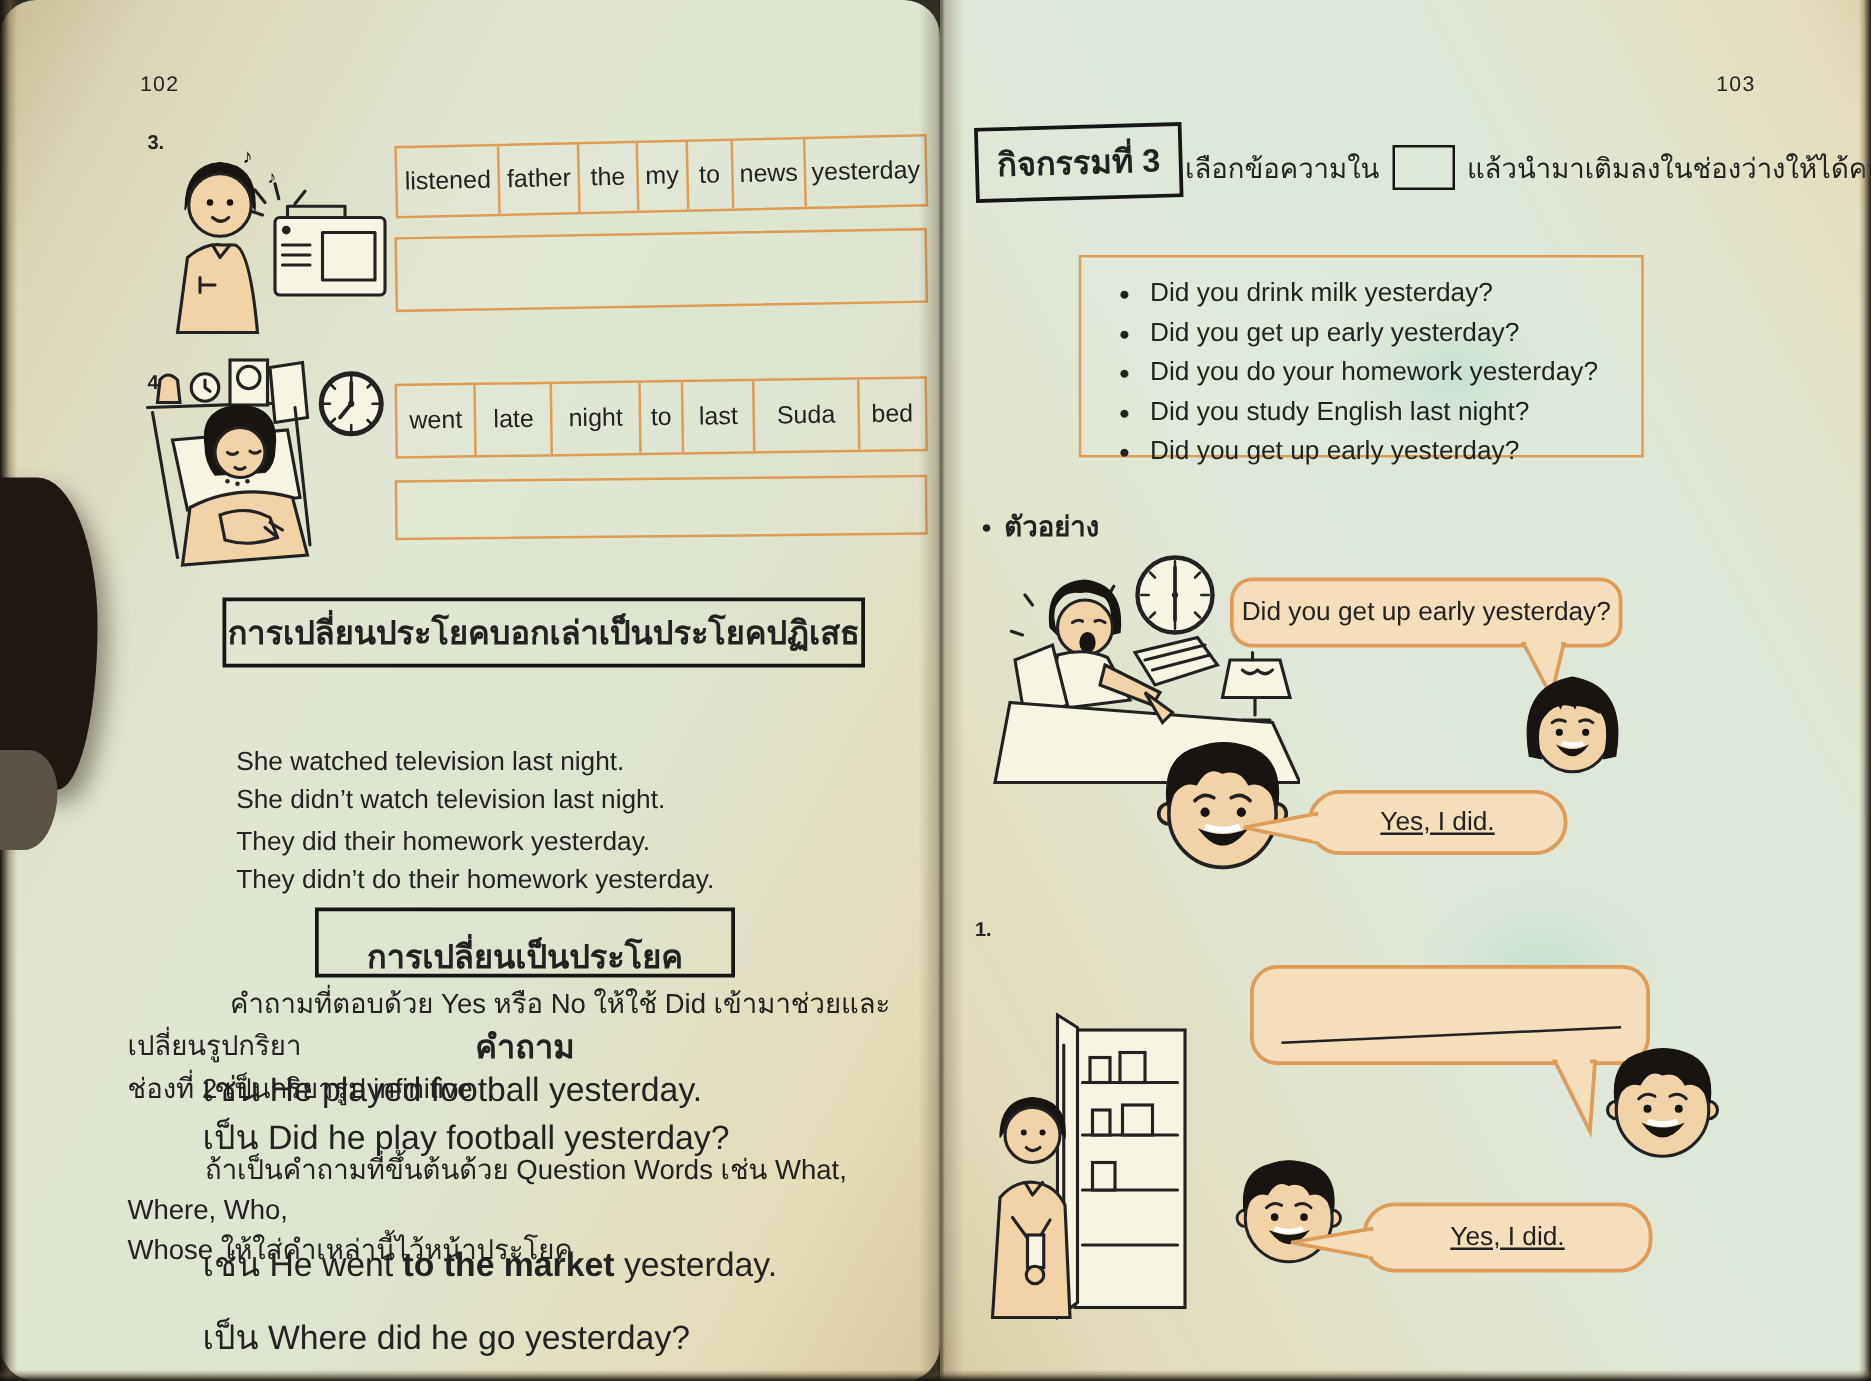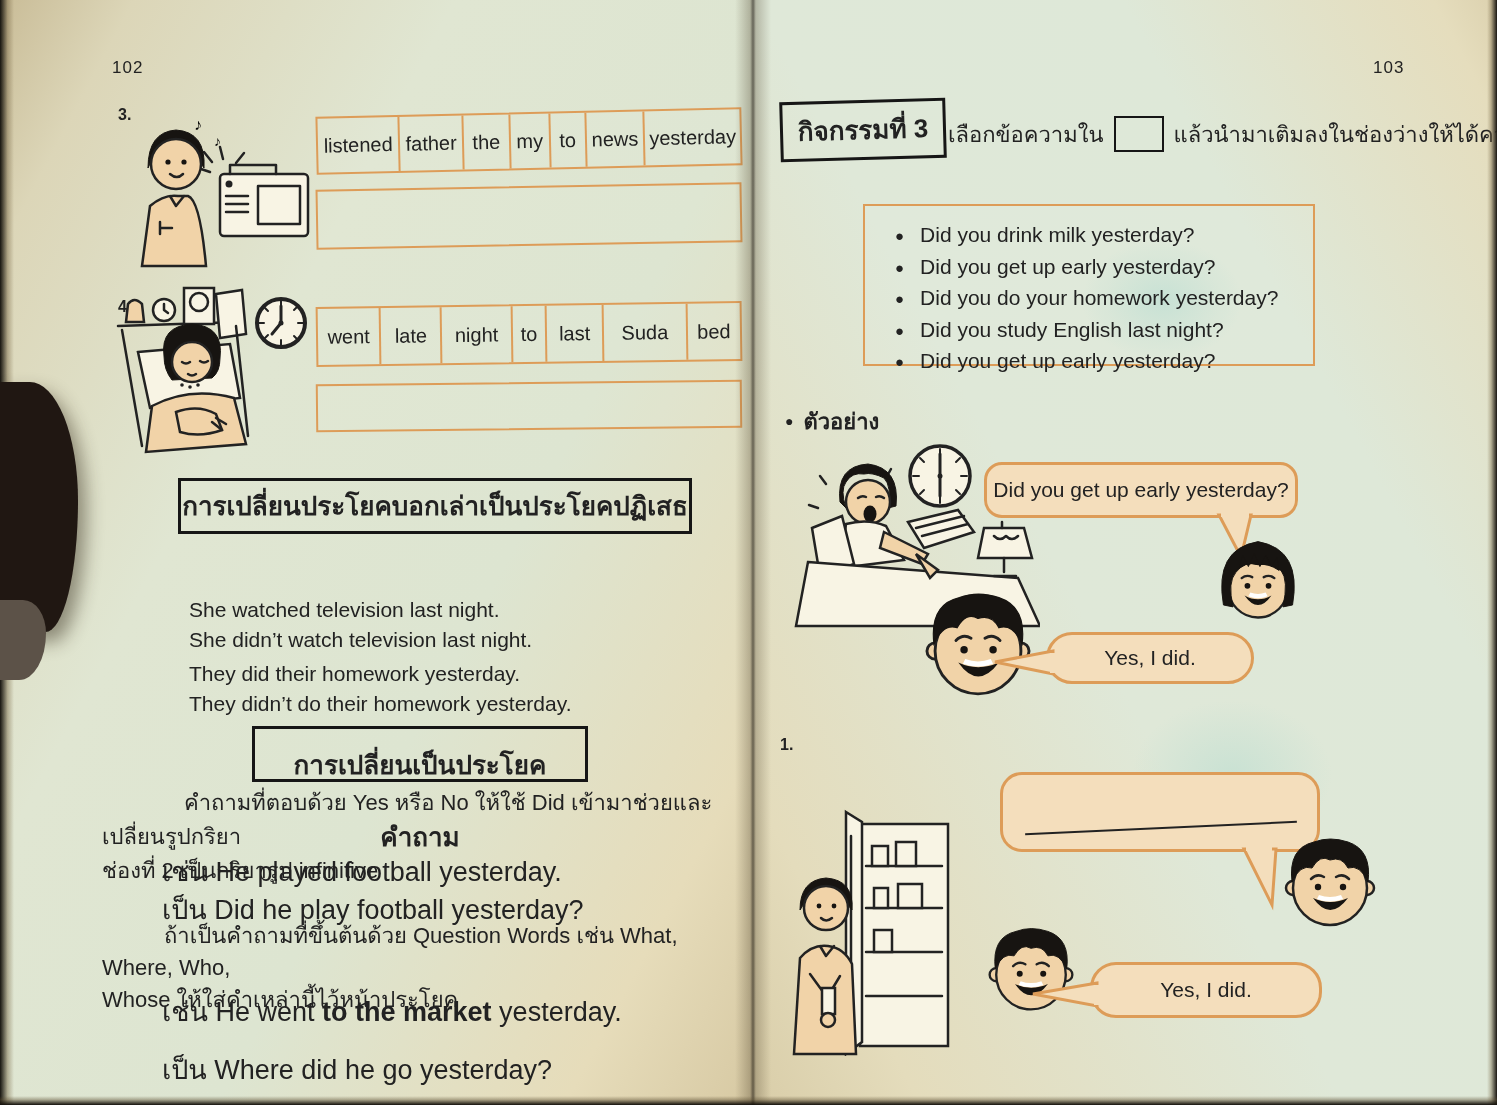--- a/index.html
+++ b/index.html
@@ -1,20 +1,20 @@
 <!DOCTYPE html>
 <html><head>
 <meta charset="utf-8">
 <style>
   html,body{margin:0;padding:0;background:#2c2a24;}
   .canvas{position:relative;width:1497px;height:1105px;overflow:hidden;
     font-family:"Liberation Sans","DejaVu Sans",sans-serif;color:#222;}
   .page{position:absolute;top:0;height:100%;}
   .page-left{left:0;width:752px;
-    background:linear-gradient(118deg,#c9bc97 0%,#dcd6b8 10%,#e0e6d2 34%,#dde5d1 60%,#e6dcba 86%,#d7c9a3 100%);}
+    background:linear-gradient(118deg,#c9bc97 0%,#dcd6b8 10%,#e0e6d2 34%,#dde5d1 60%,#e6dcba 86%,#d7c9a3 100%);border-radius:29px;}
   .page-right{left:752px;width:822px;
     background:linear-gradient(62deg,#d9cda8 0%,#e4dcbc 12%,#dfe8d8 42%,#dee8d8 68%,#e5ddbd 90%,#d2c49e 100%);}
   .gutter{position:absolute;left:735px;top:0;width:36px;height:100%;
     background:linear-gradient(90deg,rgba(70,58,35,0) 0%,rgba(70,58,35,.30) 42%,rgba(25,18,8,.62) 50%,rgba(70,58,35,.28) 58%,rgba(70,58,35,0) 100%);}
   .edge-left{position:absolute;left:0;top:0;width:14px;height:100%;
     background:linear-gradient(90deg,#16140f 0%,rgba(120,104,70,.45) 55%,rgba(120,104,70,0) 100%);}
   .edge-right{position:absolute;right:0;top:0;width:10px;height:100%;
     background:linear-gradient(270deg,#1a1712 0%,rgba(120,104,70,.4) 60%,rgba(120,104,70,0) 100%);}
   .edge-bottom{position:absolute;left:0;bottom:0;width:100%;height:9px;
     background:linear-gradient(0deg,#14110c 0%,rgba(90,76,48,.4) 60%,rgba(90,76,48,0) 100%);}
@@ -38,21 +38,21 @@
   .thai-par{font-size:22px;line-height:34px;}
   .eng-line{font-size:21px;white-space:nowrap;margin-left:27px;}
   .mix-line{font-size:27px;white-space:nowrap;}
 
   .qbox{border:2px solid #dd9c58;background:rgba(255,255,255,.05);}
   .qrow{display:flex;align-items:baseline;font-size:21px;line-height:29.5px;}
   .qrow .dot{font-size:15px;margin-right:16px;position:relative;top:-1px;}
 
   .bubble{position:absolute;background:#f4debc;border:3px solid #dd9c58;border-radius:18px;
     display:flex;align-items:center;justify-content:center;font-size:21px;box-sizing:border-box;}
-  .bubble.pill{border-radius:26px;}
+  .bubble.pill{border-radius:26px;text-decoration:underline;}
   .tail{position:absolute;overflow:visible;}
   .blankline{position:absolute;border-top:2.5px solid #222;}
 
   svg .ink{stroke:#222;stroke-width:2.5;fill:none;stroke-linecap:round;stroke-linejoin:round;}
   svg .skin{fill:#f1d3a8;stroke:#222;stroke-width:2.5;}
   svg .paper{fill:#f8f4e4;stroke:#222;stroke-width:2.5;}
   svg .hair{fill:#171411;stroke:#171411;}
 </style>
 </head>
 <body>

